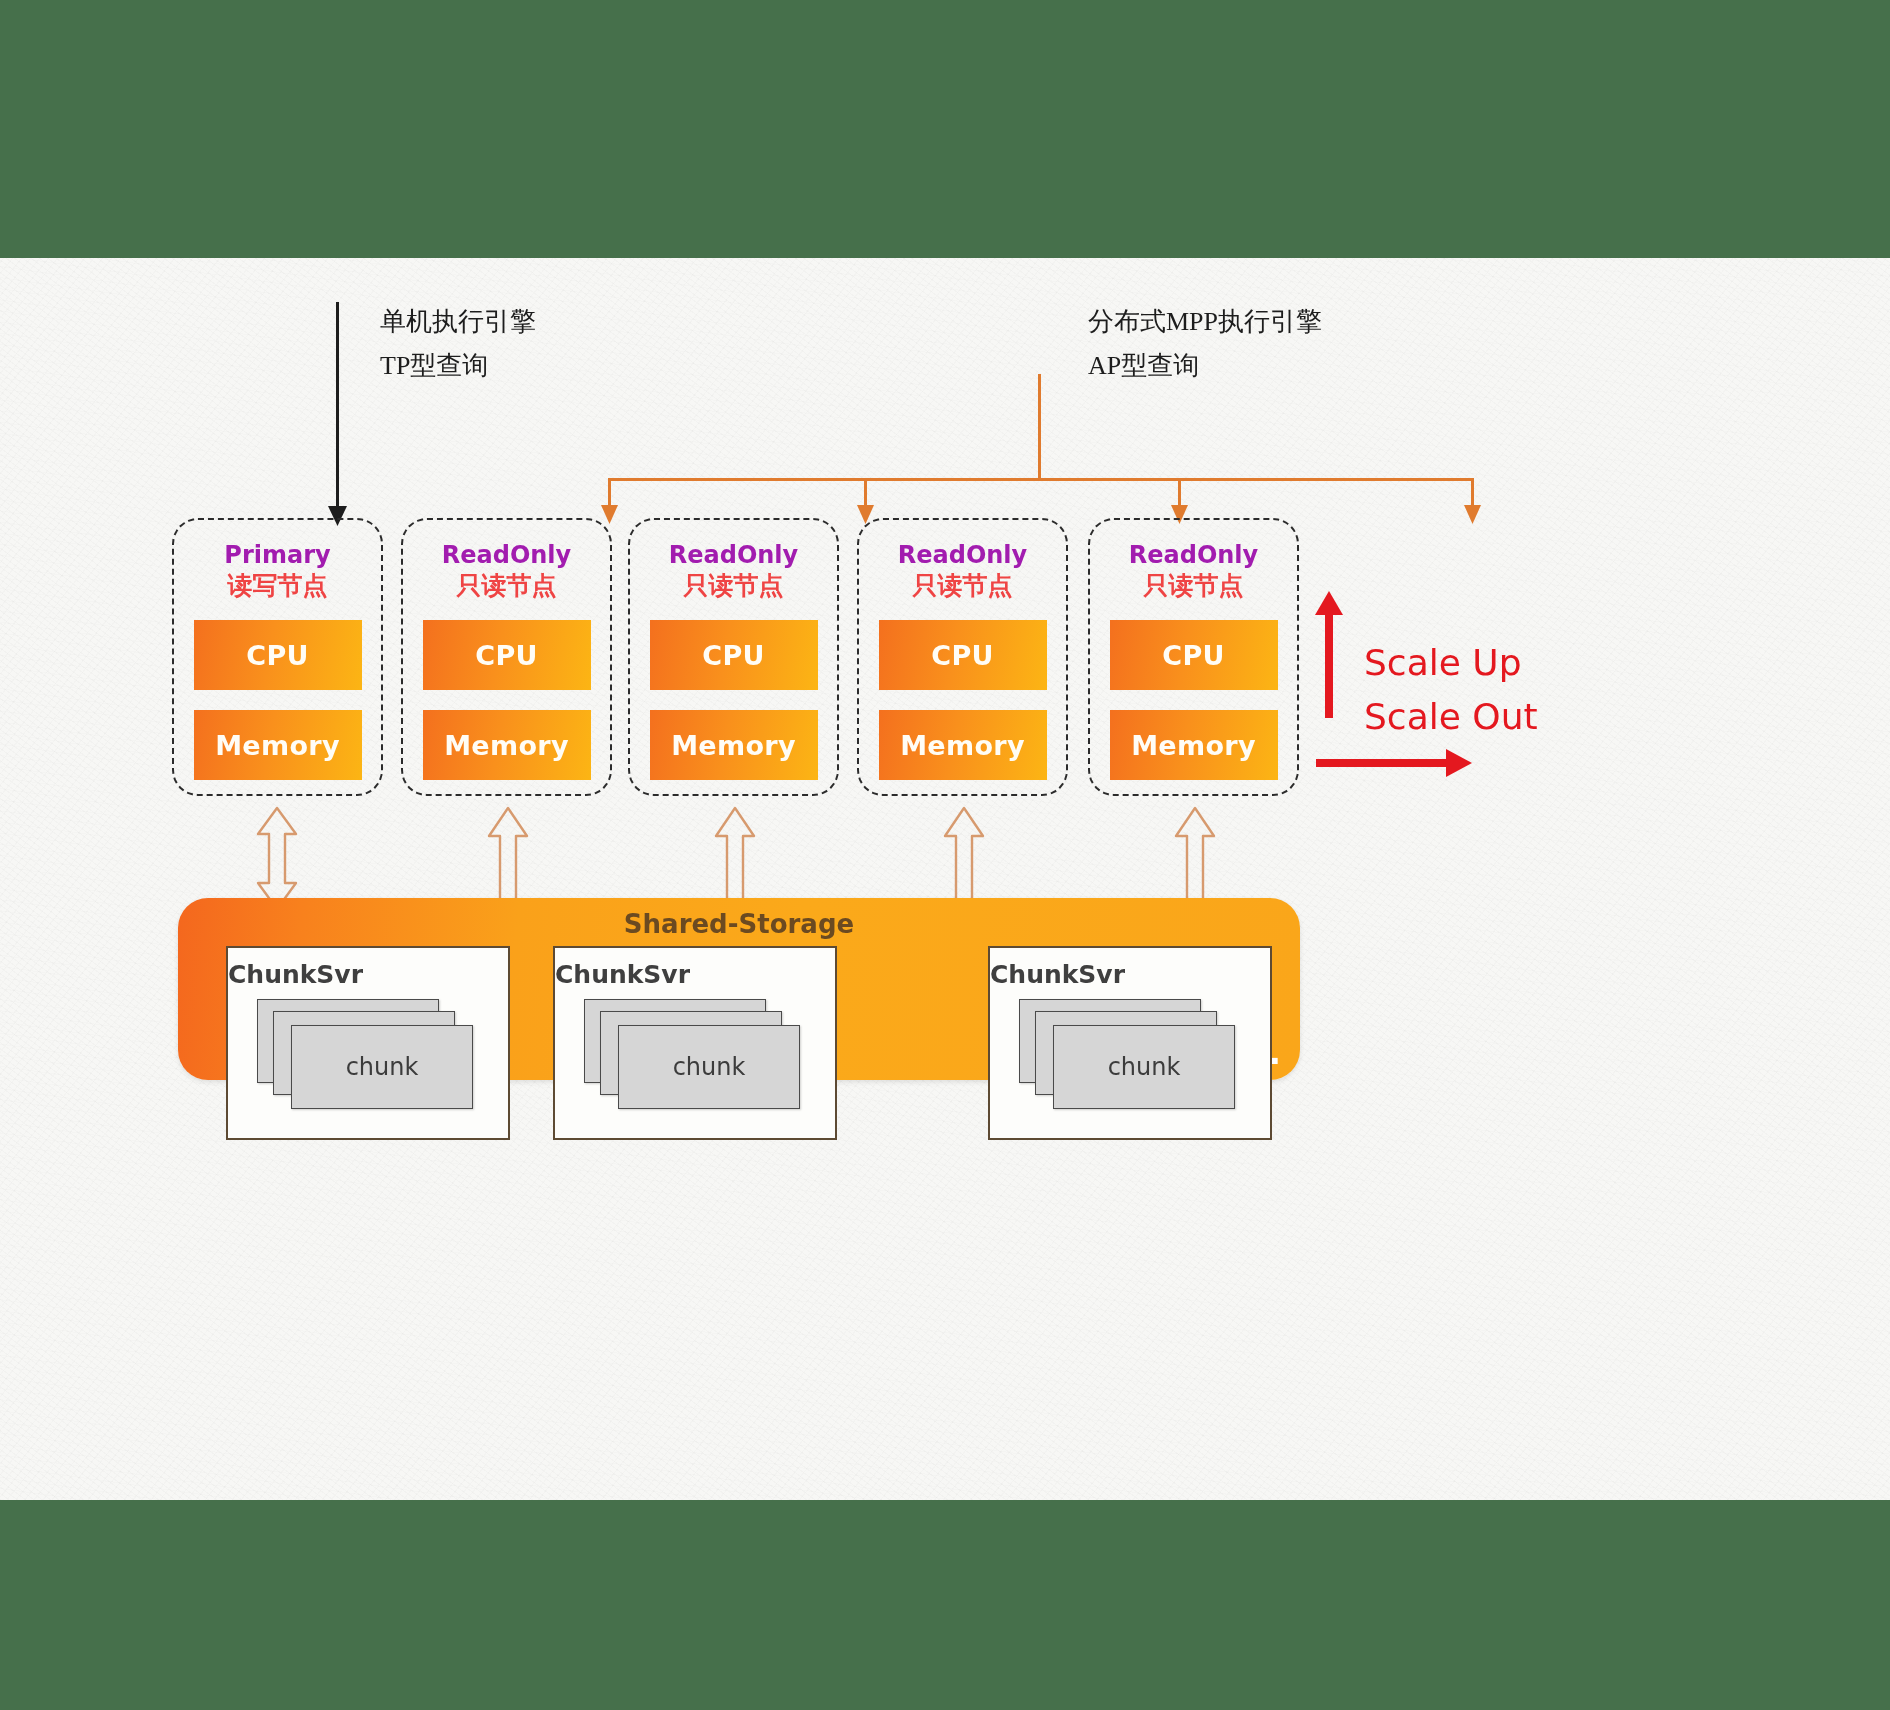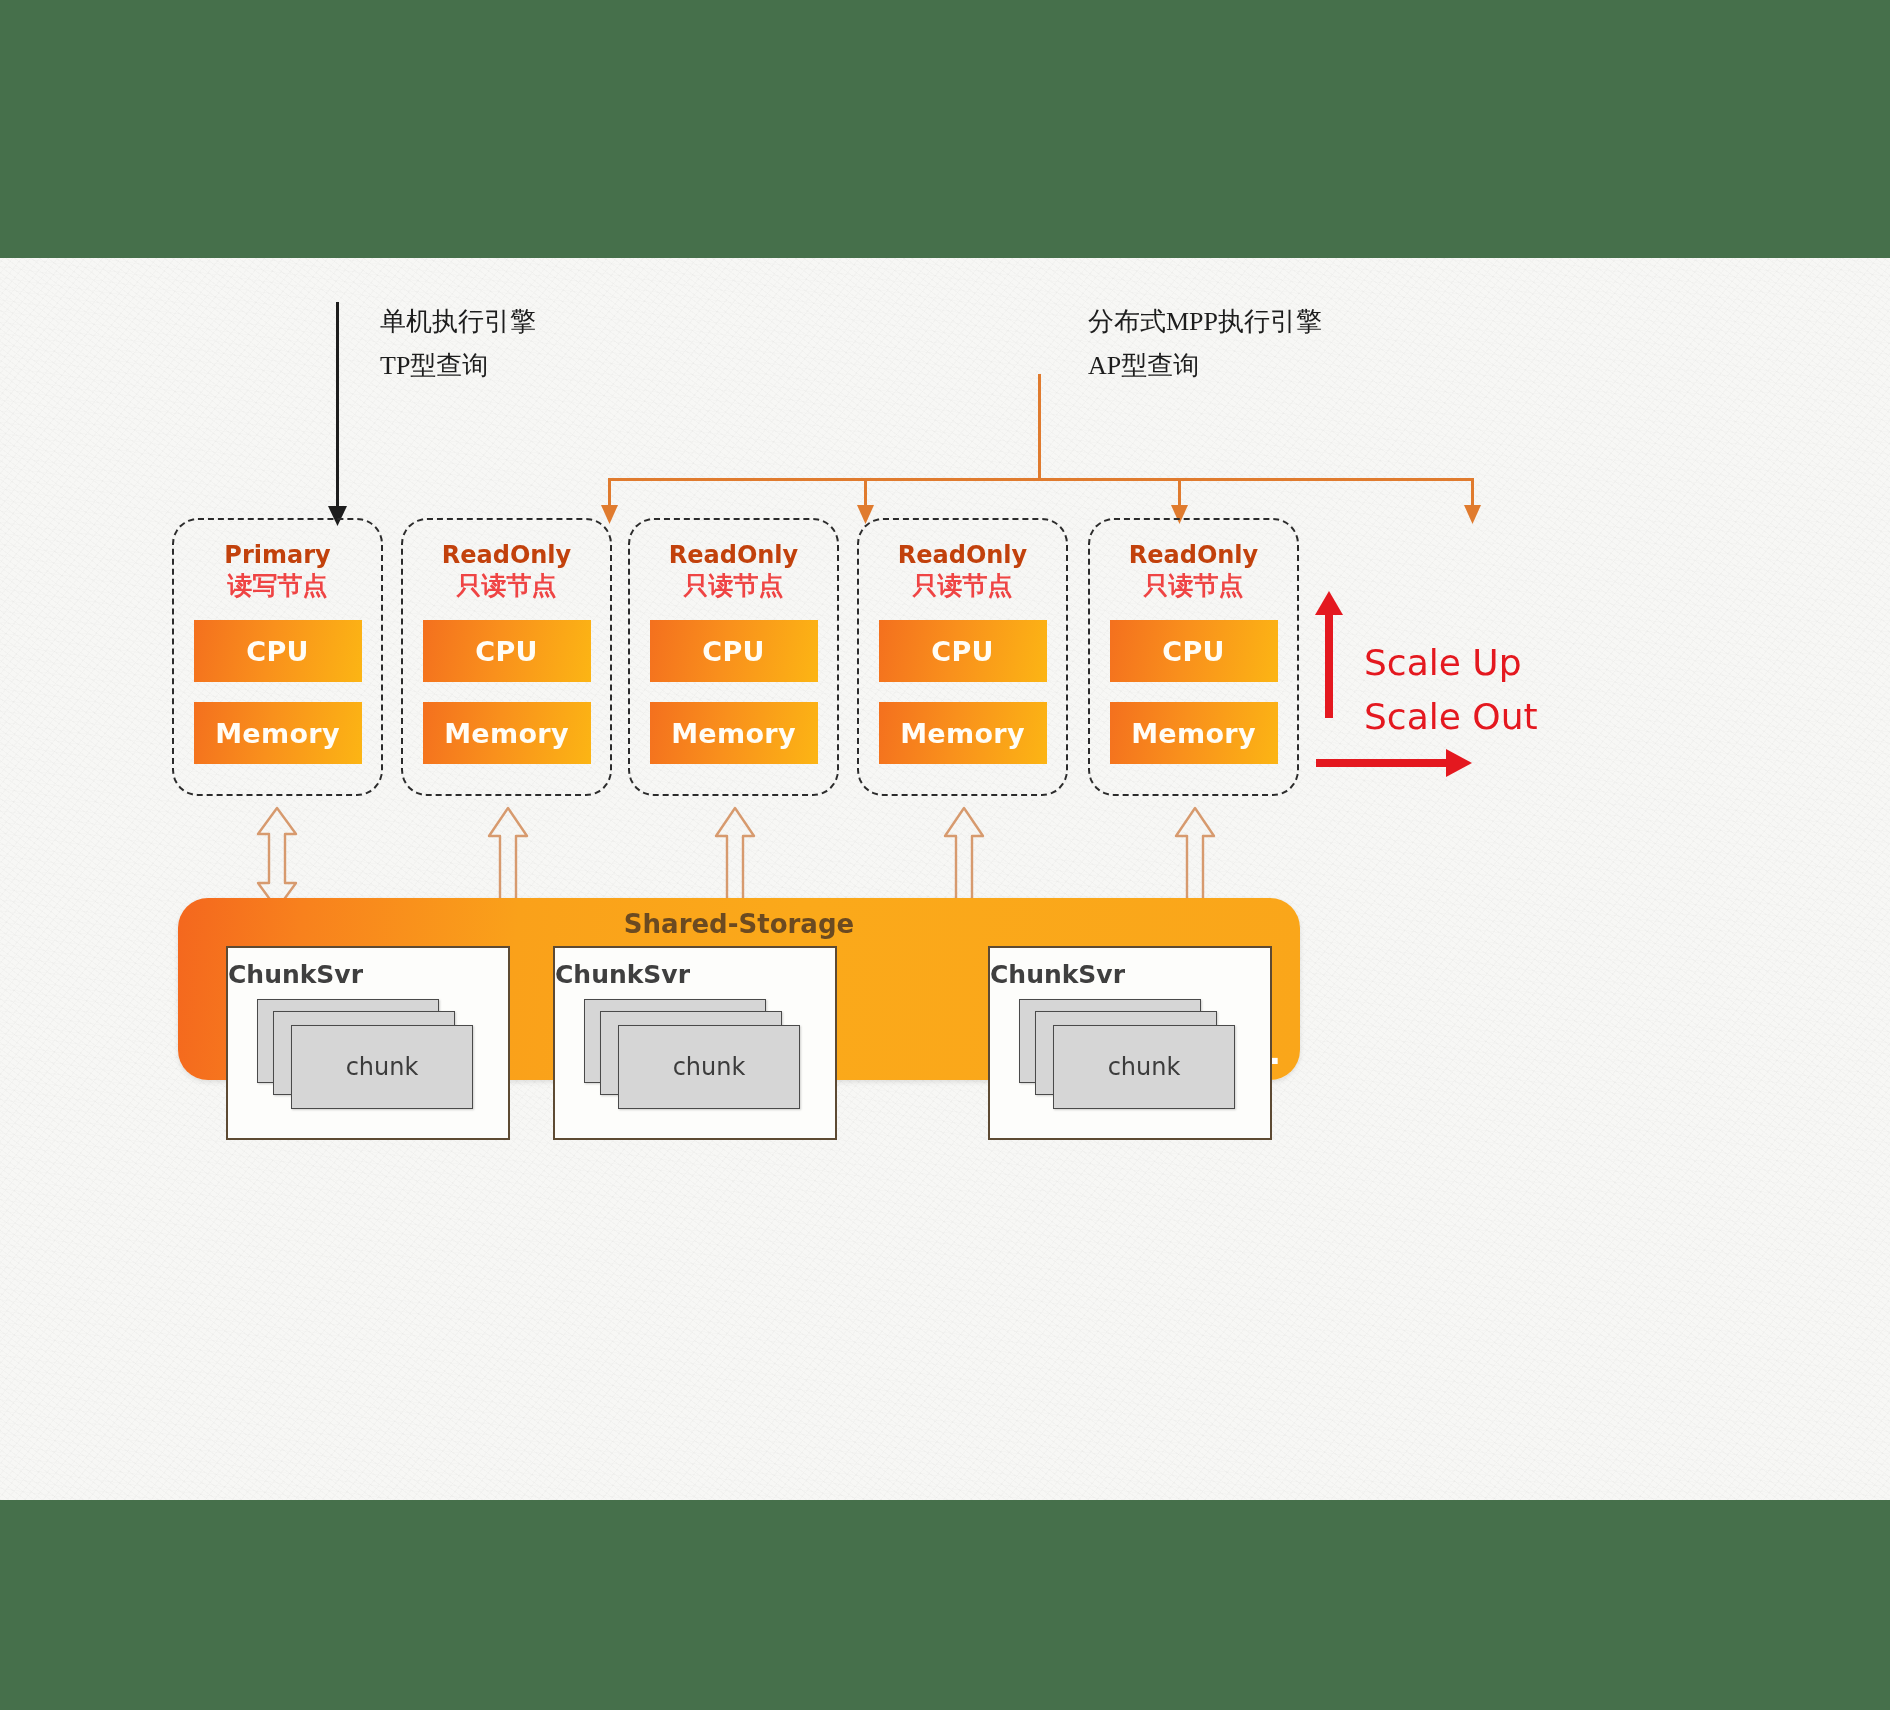--- a/index.html
+++ b/index.html
@@ -35,24 +35,24 @@
   .oline{position:absolute;background:#E07B2E;}
 
   
   .node{
     position:absolute;top:260px;width:211px;height:278px;
     border:2.5px dashed #2b2b2b;border-radius:26px;
     box-sizing:border-box;
     display:flex;flex-direction:column;align-items:center;
     background:transparent;
   }
-  .node-title{margin-top:20px;text-align:center;font-weight:bold;font-size:24px;color:#c2410c;line-height:30px;font-family:"DejaVu Sans","Liberation Sans",sans-serif;}
+  .node-title{margin-top:20px;text-align:center;font-weight:bold;font-size:24px;color:#a21caf;line-height:30px;font-family:"DejaVu Sans","Liberation Sans",sans-serif;}
   .node-sub{text-align:center;font-weight:bold;font-size:25px;color:#ef4444;line-height:32px;font-family:Liberation Serif, serif;}
   .res{
-    width:168px;height:62px;margin-top:18px;
+    width:168px;height:70px;margin-top:18px;
     background:linear-gradient(100deg,#F4701E 0%,#F9901C 45%,#FCB514 100%);
     display:flex;align-items:center;justify-content:center;
     color:#fffdf6;font-weight:bold;font-size:27px;
     letter-spacing:.3px;
     font-family:"DejaVu Sans","Liberation Sans",sans-serif;
   }
   .res.mem{margin-top:20px;}
 
   
   .harrow{position:absolute;width:44px;height:105px;}

